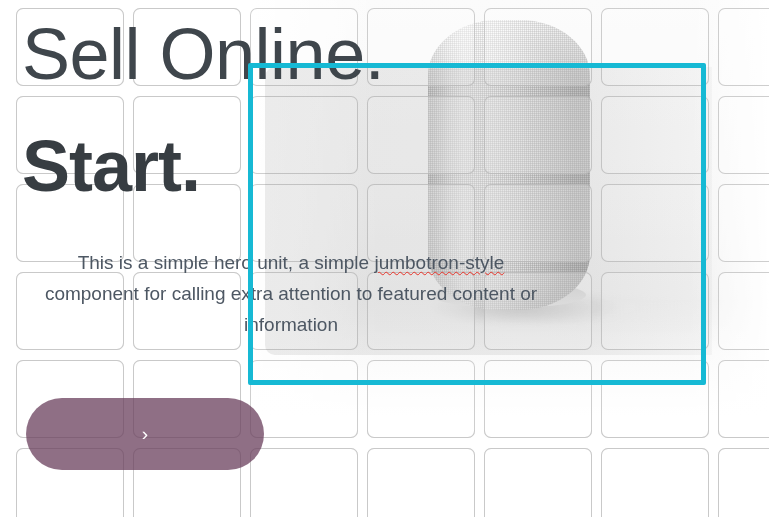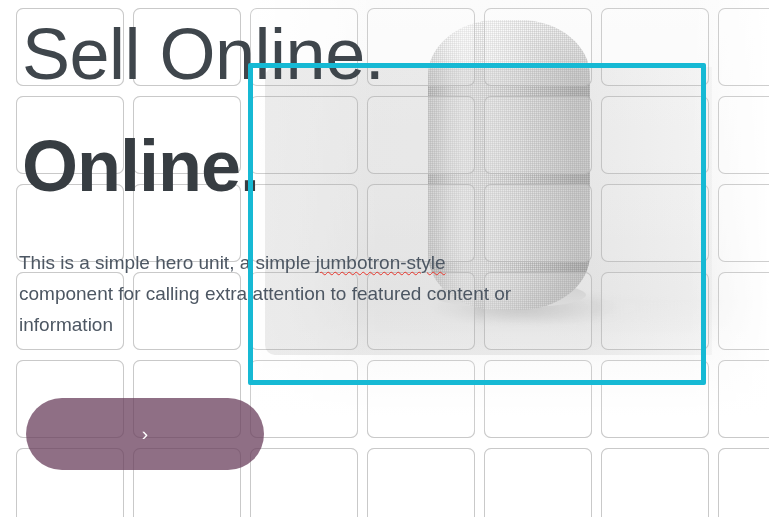--- a/index.html
+++ b/index.html
@@ -195,27 +195,28 @@
     top: 128px;
     font-size: 72px;
     line-height: 76px;
     font-weight: 700;
     color: #373d42;
     letter-spacing: -1px;
     white-space: nowrap;
   }
   #lead {
     position: absolute;
-    left: 19px;
+    left: 35px;
     top: 228px;
     width: 512px;
     font-size: 19px;
     line-height: 31px;
     font-weight: 400;
     color: #4d5763;
+    text-align: center;
   }
   .spellcheck {
     text-decoration-line: underline;
     text-decoration-style: wavy;
     text-decoration-color: #e8342a;
     text-decoration-thickness: 1px;
     text-underline-offset: 2px;
   }
 
   
@@ -371,21 +372,21 @@
       <div class="grid-cell" style="left: 367px; top: 448px; width: 108px; height: 78px;"></div>
       <div class="grid-cell" style="left: 484px; top: 448px; width: 108px; height: 78px;"></div>
       <div class="grid-cell" style="left: 601px; top: 448px; width: 108px; height: 78px;"></div>
       <div class="grid-cell" style="left: 718px; top: 448px; width: 108px; height: 78px;"></div>
     </div>
 
   <div id="gray-panel"></div>
 
   <div id="text-layer">
     <div id="headline-1">Sell Online.</div>
-    <div id="headline-2">Online.</div>
+    <div id="headline-2">Start.</div>
     <p id="lead"><span>This is a simple hero unit, a simple </span><span class="spellcheck">jumbotron-style</span><span> component for calling extra attention to featured content or information</span></p>
   </div>
 
   <button id="cta-button">
     <span id="cta-chevron">›</span>
   </button>
 
   <div id="cyan-highlight"></div>
 
 </div>

